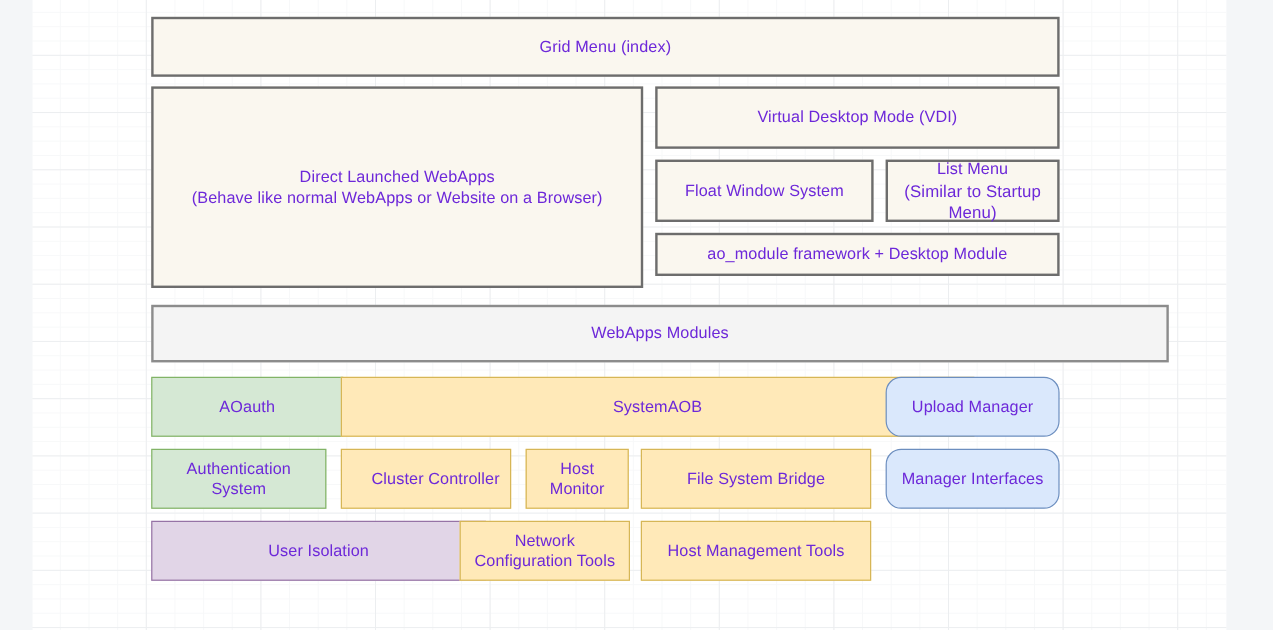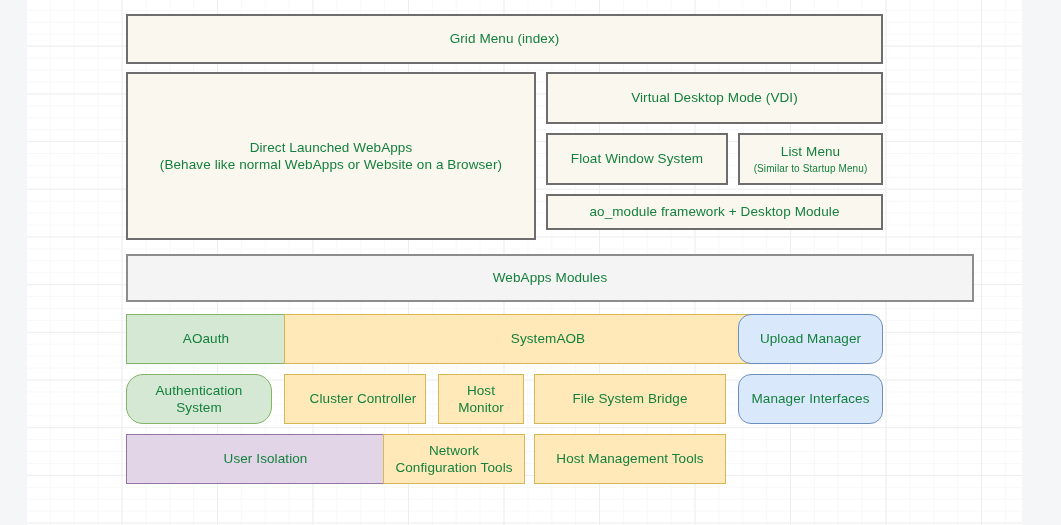--- a/index.html
+++ b/index.html
@@ -44,33 +44,33 @@
 
   
   .node {
     position: absolute;
     box-sizing: border-box;
     display: flex;
     flex-direction: column;
     align-items: center;
     justify-content: center;
     text-align: center;
-    color: #15803d;
+    color: #6d28d9;
     font-size: 13.5px;
     line-height: 1.28;
     letter-spacing: 0.1px;
     padding: 2px 6px;
     border-style: solid;
     border-width: 2px;
     white-space: pre-line;
   }
 
   .node .sub {
     display: block;
-    font-size: 10px;
+    font-size: 14px;
     line-height: 1.3;
     margin-top: 1px;
   }
 
   
   .fill-cream { background: #faf7ef; border-color: #6d6d6d; }
   .fill-gray  { background: #f4f4f4; border-color: #8c8c8c; }
   .fill-green { background: #d5e8d4; border-color: #82b366; }
   .fill-yellow{ background: #ffe9b8; border-color: #d6b656; }
   .fill-blue  { background: #dae8fc; border-color: #6c8ebf; border-radius: 13px; }
@@ -89,21 +89,21 @@
       <div class="node fill-cream" style="left: 126px; top: 72px; width: 410px; height: 168px;"><span>Direct Launched WebApps
 (Behave like normal WebApps or Website on a Browser)</span></div>
       <div class="node fill-cream" style="left: 546px; top: 72px; width: 337px; height: 52px;"><span>Virtual Desktop Mode (VDI)</span></div>
       <div class="node fill-cream" style="left: 546px; top: 133px; width: 182px; height: 52px;"><span>Float Window System</span></div>
       <div class="node fill-cream" style="left: 738px; top: 133px; width: 145px; height: 52px;"><span>List Menu</span><span class="sub">(Similar to Startup Menu)</span></div>
       <div class="node fill-cream" style="left: 546px; top: 194px; width: 337px; height: 36px;"><span>ao_module framework + Desktop Module</span></div>
       <div class="node fill-gray" style="left: 126px; top: 254px; width: 848px; height: 48px;"><span>WebApps Modules</span></div>
       <div class="node fill-green" style="left: 126px; top: 314px; width: 160px; height: 50px;"><span>AOauth</span></div>
       <div class="node fill-yellow" style="left: 284px; top: 314px; width: 528px; height: 50px;"><span>SystemAOB</span></div>
       <div class="node fill-blue" style="left: 738px; top: 314px; width: 145px; height: 50px;"><span>Upload Manager</span></div>
-      <div class="node fill-green" style="left: 126px; top: 374px; width: 146px; height: 50px; border-radius: 17px;"><span>Authentication
+      <div class="node fill-green" style="left: 126px; top: 374px; width: 146px; height: 50px;"><span>Authentication
 System</span></div>
       <div class="node fill-yellow" style="left: 284px; top: 374px; width: 142px; height: 50px; padding-left: 22px;"><span>Cluster Controller</span></div>
       <div class="node fill-yellow" style="left: 438px; top: 374px; width: 86px; height: 50px;"><span>Host
 Monitor</span></div>
       <div class="node fill-yellow" style="left: 534px; top: 374px; width: 192px; height: 50px;"><span>File System Bridge</span></div>
       <div class="node fill-blue" style="left: 738px; top: 374px; width: 145px; height: 50px;"><span>Manager Interfaces</span></div>
       <div class="node fill-purple" style="left: 126px; top: 434px; width: 279px; height: 50px;"><span>User Isolation</span></div>
       <div class="node fill-yellow" style="left: 383px; top: 434px; width: 142px; height: 50px;"><span>Network
 Configuration Tools</span></div>
       <div class="node fill-yellow" style="left: 534px; top: 434px; width: 192px; height: 50px;"><span>Host Management Tools</span></div>

